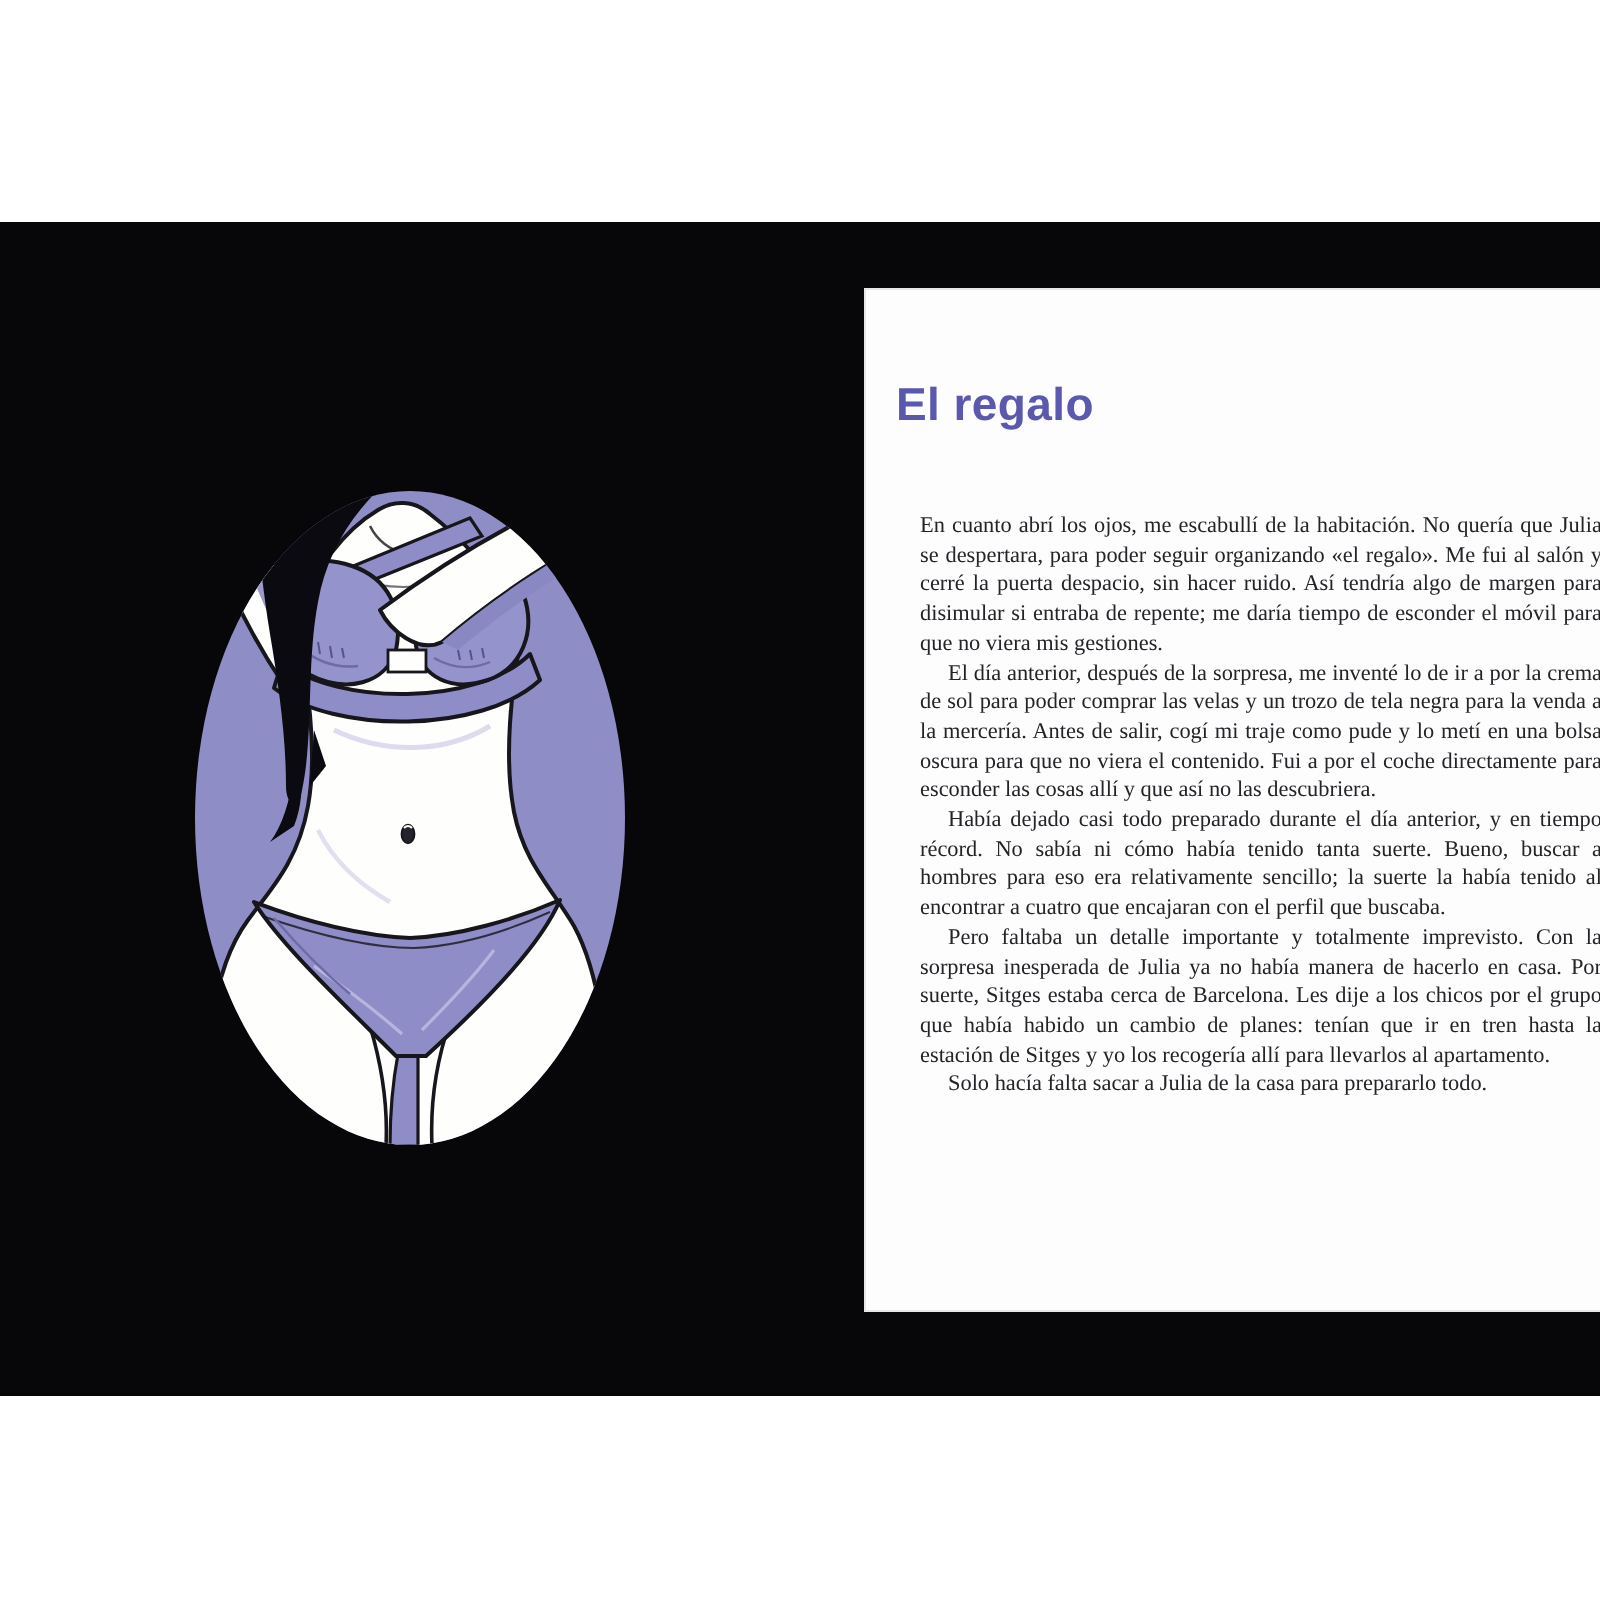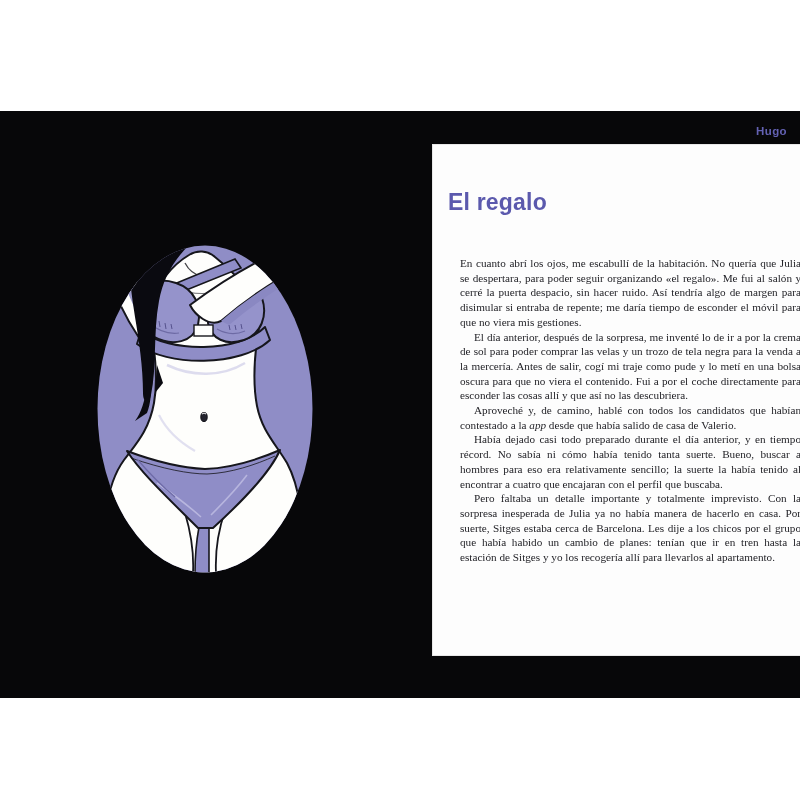--- a/index.html
+++ b/index.html
@@ -77,27 +77,26 @@
       <path d="M 54 62 C 44 44 34 24 26 2 L 4 12 C 14 44 28 72 44 96 L 54 88 C 50 80 50 70 54 62 Z" fill="#fefefc" stroke="#16161c" stroke-width="2" stroke-linejoin="round"></path>
       <path d="M 26 2 L 16 7 C 26 38 38 66 50 88 L 54 84 C 44 62 32 32 26 2 Z" fill="#8a88c2" opacity=".85"></path>
       <path d="M 50 66 C 46 76 46 84 50 94" fill="none" stroke="#16161c" stroke-width="1.5"></path>
 
       <path d="M 28 0 L 92 0 C 76 16 66 34 62 56 C 56 88 60 122 54 150 C 52 160 46 158 46 148 C 46 122 42 96 38 72 C 34 48 32 22 28 0 Z" fill="#0a0a10"></path>
       <path d="M 50 140 C 48 156 44 168 38 176 L 50 168 C 54 158 54 148 54 140 Z" fill="#0a0a10"></path>
       <path d="M 60 120 L 58 148 L 66 138 Z" fill="#0a0a10"></path>
     </g>
   </svg>
 
-  <div class="running">Hugo</div>
 
   <div class="page">
     <div class="title">El regalo</div>
     <div class="bodytext">
         <p><span>En cuanto abrí los ojos, me escabullí de la habitación. No quería que Julia se despertara, para poder seguir organizando «el regalo». Me fui al salón y cerré la puerta despacio, sin hacer ruido. Así tendría algo de margen para disimular si entraba de repente; me daría tiempo de esconder el móvil para que no viera mis gestiones.</span></p>
         <p class="indent"><span>El día anterior, después de la sorpresa, me inventé lo de ir a por la crema de sol para poder comprar las velas y un trozo de tela negra para la venda a la mercería. Antes de salir, cogí mi traje como pude y lo metí en una bolsa oscura para que no viera el contenido. Fui a por el coche directamente para esconder las cosas allí y que así no las descubriera.</span></p>
-        <p class="indent"><span>Aproveché y, de camino, hablé con todos los candidatos que habían contestado a la </span><em>app</em><span> desde que había salido de casa de Valerio.</span></p>
         <p class="indent"><span>Había dejado casi todo preparado durante el día anterior, y en tiempo récord. No sabía ni cómo había tenido tanta suerte. Bueno, buscar a hombres para eso era relativamente sencillo; la suerte la había tenido al encontrar a cuatro que encajaran con el perfil que buscaba.</span></p>
         <p class="indent"><span>Pero faltaba un detalle importante y totalmente imprevisto. Con la sorpresa inesperada de Julia ya no había manera de hacerlo en casa. Por suerte, Sitges estaba cerca de Barcelona. Les dije a los chicos por el grupo que había habido un cambio de planes: tenían que ir en tren hasta la estación de Sitges y yo los recogería allí para llevarlos al apartamento.</span></p>
+        <p class="indent"><span>Solo hacía falta sacar a Julia de la casa para prepararlo todo.</span></p>
       </div>
   </div>
 
 
 </div>
 
 </body></html>

